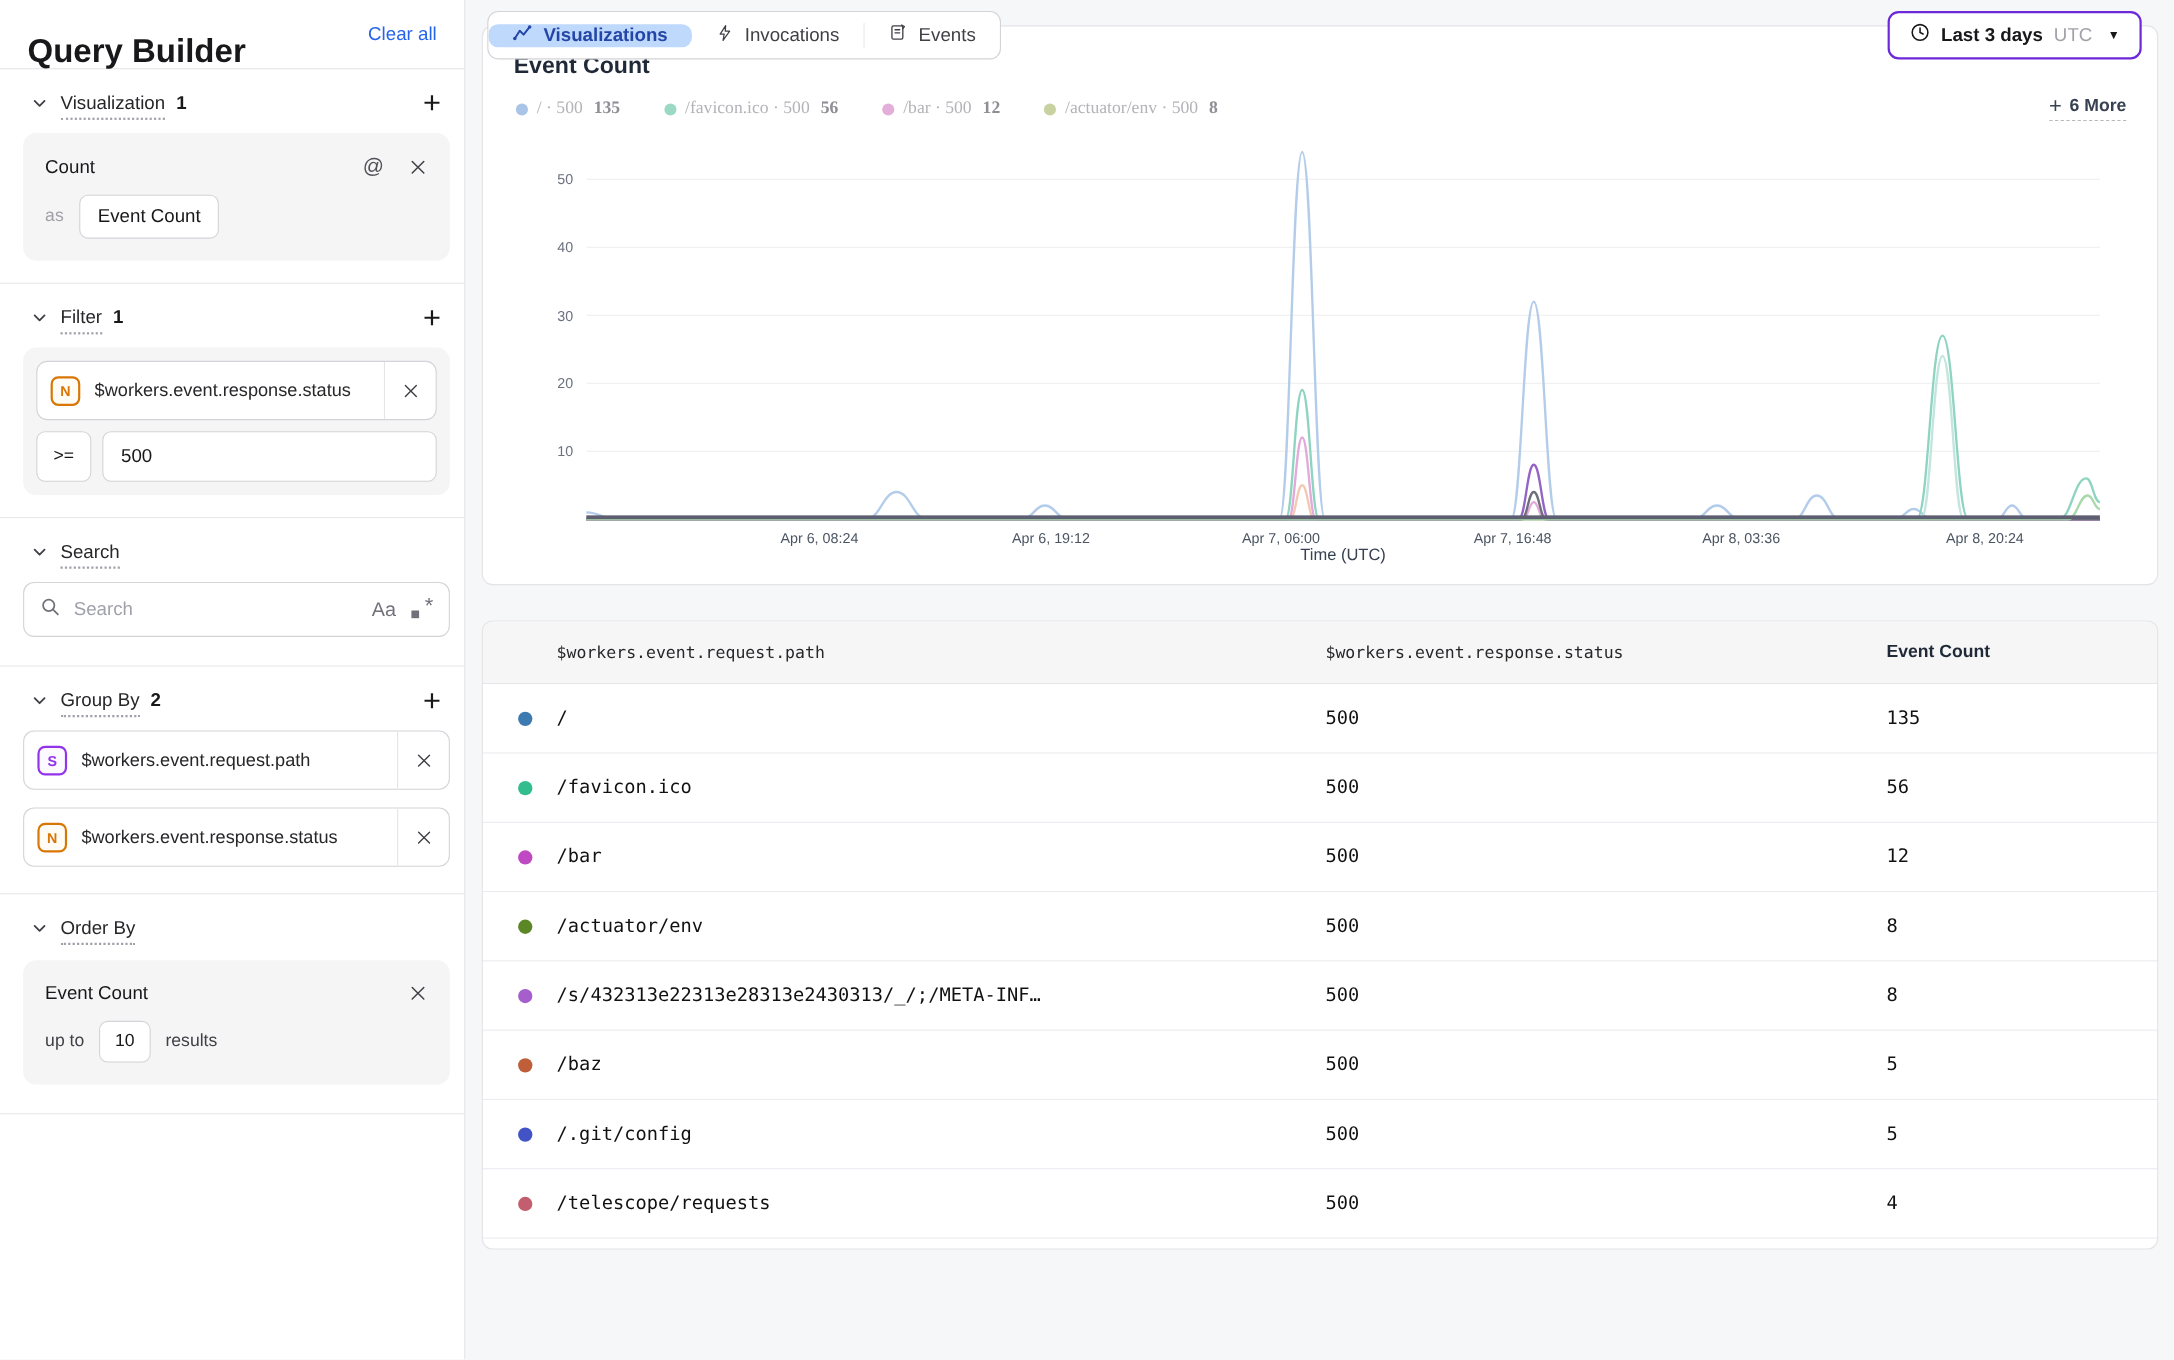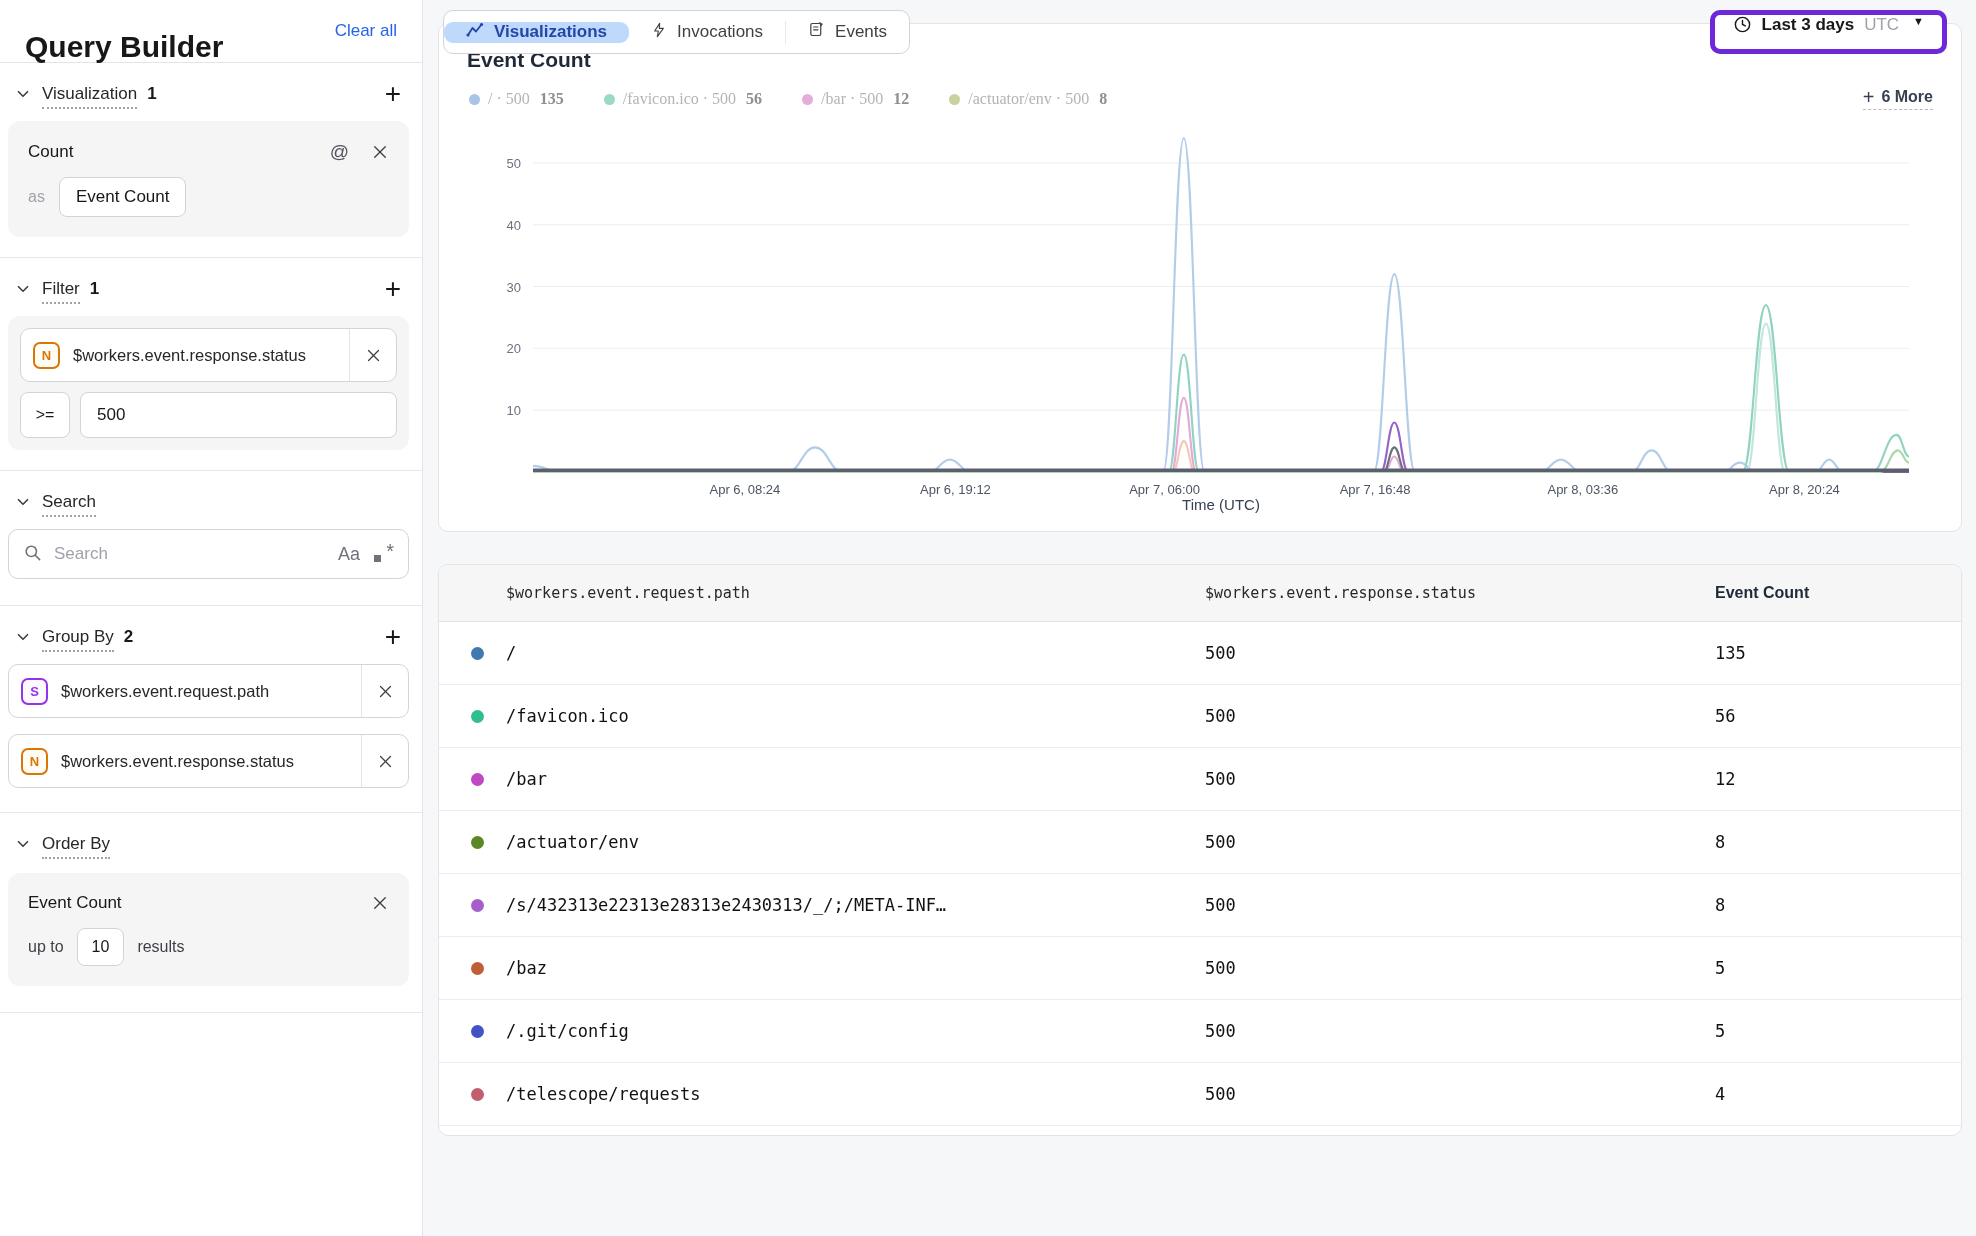--- a/index.html
+++ b/index.html
@@ -16,21 +16,21 @@
     position:absolute; left:0; top:0; bottom:0; width:423px;
     background:#fff; border-right:1px solid #e4e4e7; overflow:hidden;
   }
   .sb-header {
     height:63px; display:flex; align-items:center; justify-content:space-between;
     padding:0 25px; border-bottom:1px solid #e4e4e7;
   }
   .sb-title { font-size:30px; font-weight:700; color:#18181b;margin-top:32px; }
   .link { color:#2563eb; font-size:17px; cursor:pointer; text-decoration:none; }
 
-  .section { padding:16px 13px 20px 8px; }
+  .section { padding:16px 13px 20px 21px; }
   .sec-head { display:flex; align-items:center; height:30px; padding:0 4px; }
   .chev { width:22px; height:22px; display:flex; align-items:center; justify-content:center; margin-right:8px; cursor:pointer; }
   .sec-label { font-size:17px; color:#27272a; }
   .dotted { border-bottom:2px dotted #a1a1aa; padding-bottom:4px; }
   .sec-count { font-size:17px; font-weight:600; margin-left:10px; color:#18181b; }
   .plus-btn { margin-left:auto; font-size:28px; font-weight:300; color:#18181b; line-height:22px; cursor:pointer; padding:0 4px; }
   .divider { height:1px; background:#e8e8ec; }
 
   .gray-card { background:#f5f5f6; border-radius:12px; padding:20px; margin-top:12px; }
   .card-row1 { display:flex; align-items:center; }
@@ -65,21 +65,21 @@
 
   .ob-row { display:flex; align-items:center; gap:13px; margin-top:15px; font-size:16px; color:#3f3f46; }
   .mini-box { background:#fff; border:1px solid #d4d4d8; border-radius:8px; padding:9px 14px; font-size:16px; color:#18181b; cursor:pointer; }
 
   
   .main { position:absolute; left:423px; top:0; right:0; bottom:0; }
   .tabs { position:absolute; left:20px; top:10px; height:44px; display:flex; align-items:center; background:#fff; border:1px solid #d4d4d8; border-radius:10px; overflow:hidden; }
   .tab { display:flex; align-items:center; gap:10px; padding:0 22px; font-size:17px; color:#3f3f46; cursor:pointer; border-right:1px solid #e9e9ec; }
   .tab:last-child { border-right:none; }
   .tab.active { background:#bed9fc; color:#2446a6; font-weight:600; border-radius:9px; border-right:none; }
-  .time-picker { position:absolute; right:29px; top:10px; height:44px; display:flex; gap:10px; background:#fff; border:5px solid #6d28d9; border-radius:10px; padding:0 18px; cursor:pointer; }
+  .time-picker { position:absolute; right:29px; top:10px; height:44px; display:flex; align-items:center; gap:10px; background:#fff; border:2px solid #6d28d9; border-radius:10px; padding:0 18px; cursor:pointer; }
   .tp-range { font-size:17px; font-weight:600; color:#18181b; }
   .tp-tz { font-size:17px; color:#a1a1aa; }
   .caret { font-size:11px; color:#18181b; margin-left:4px; }
 
   .card { background:#fff; border:1px solid #e4e4e7; border-radius:10px; margin-left:15px; width:1524px; }
   .chart-card { margin-top:23px; padding:24px 28px 18px 28px; }
   .chart-title { font-size:21px; font-weight:700; color:#1f2937; }
   .legend-row { display:flex; align-items:center; margin-top:16px; padding-left:2px; }
   .legend { display:flex; align-items:center; gap:40px; }
   .leg-item { display:flex; align-items:center; gap:8px; font-size:16px; color:#b3b3b8;font-family:Liberation Serif, serif; }

